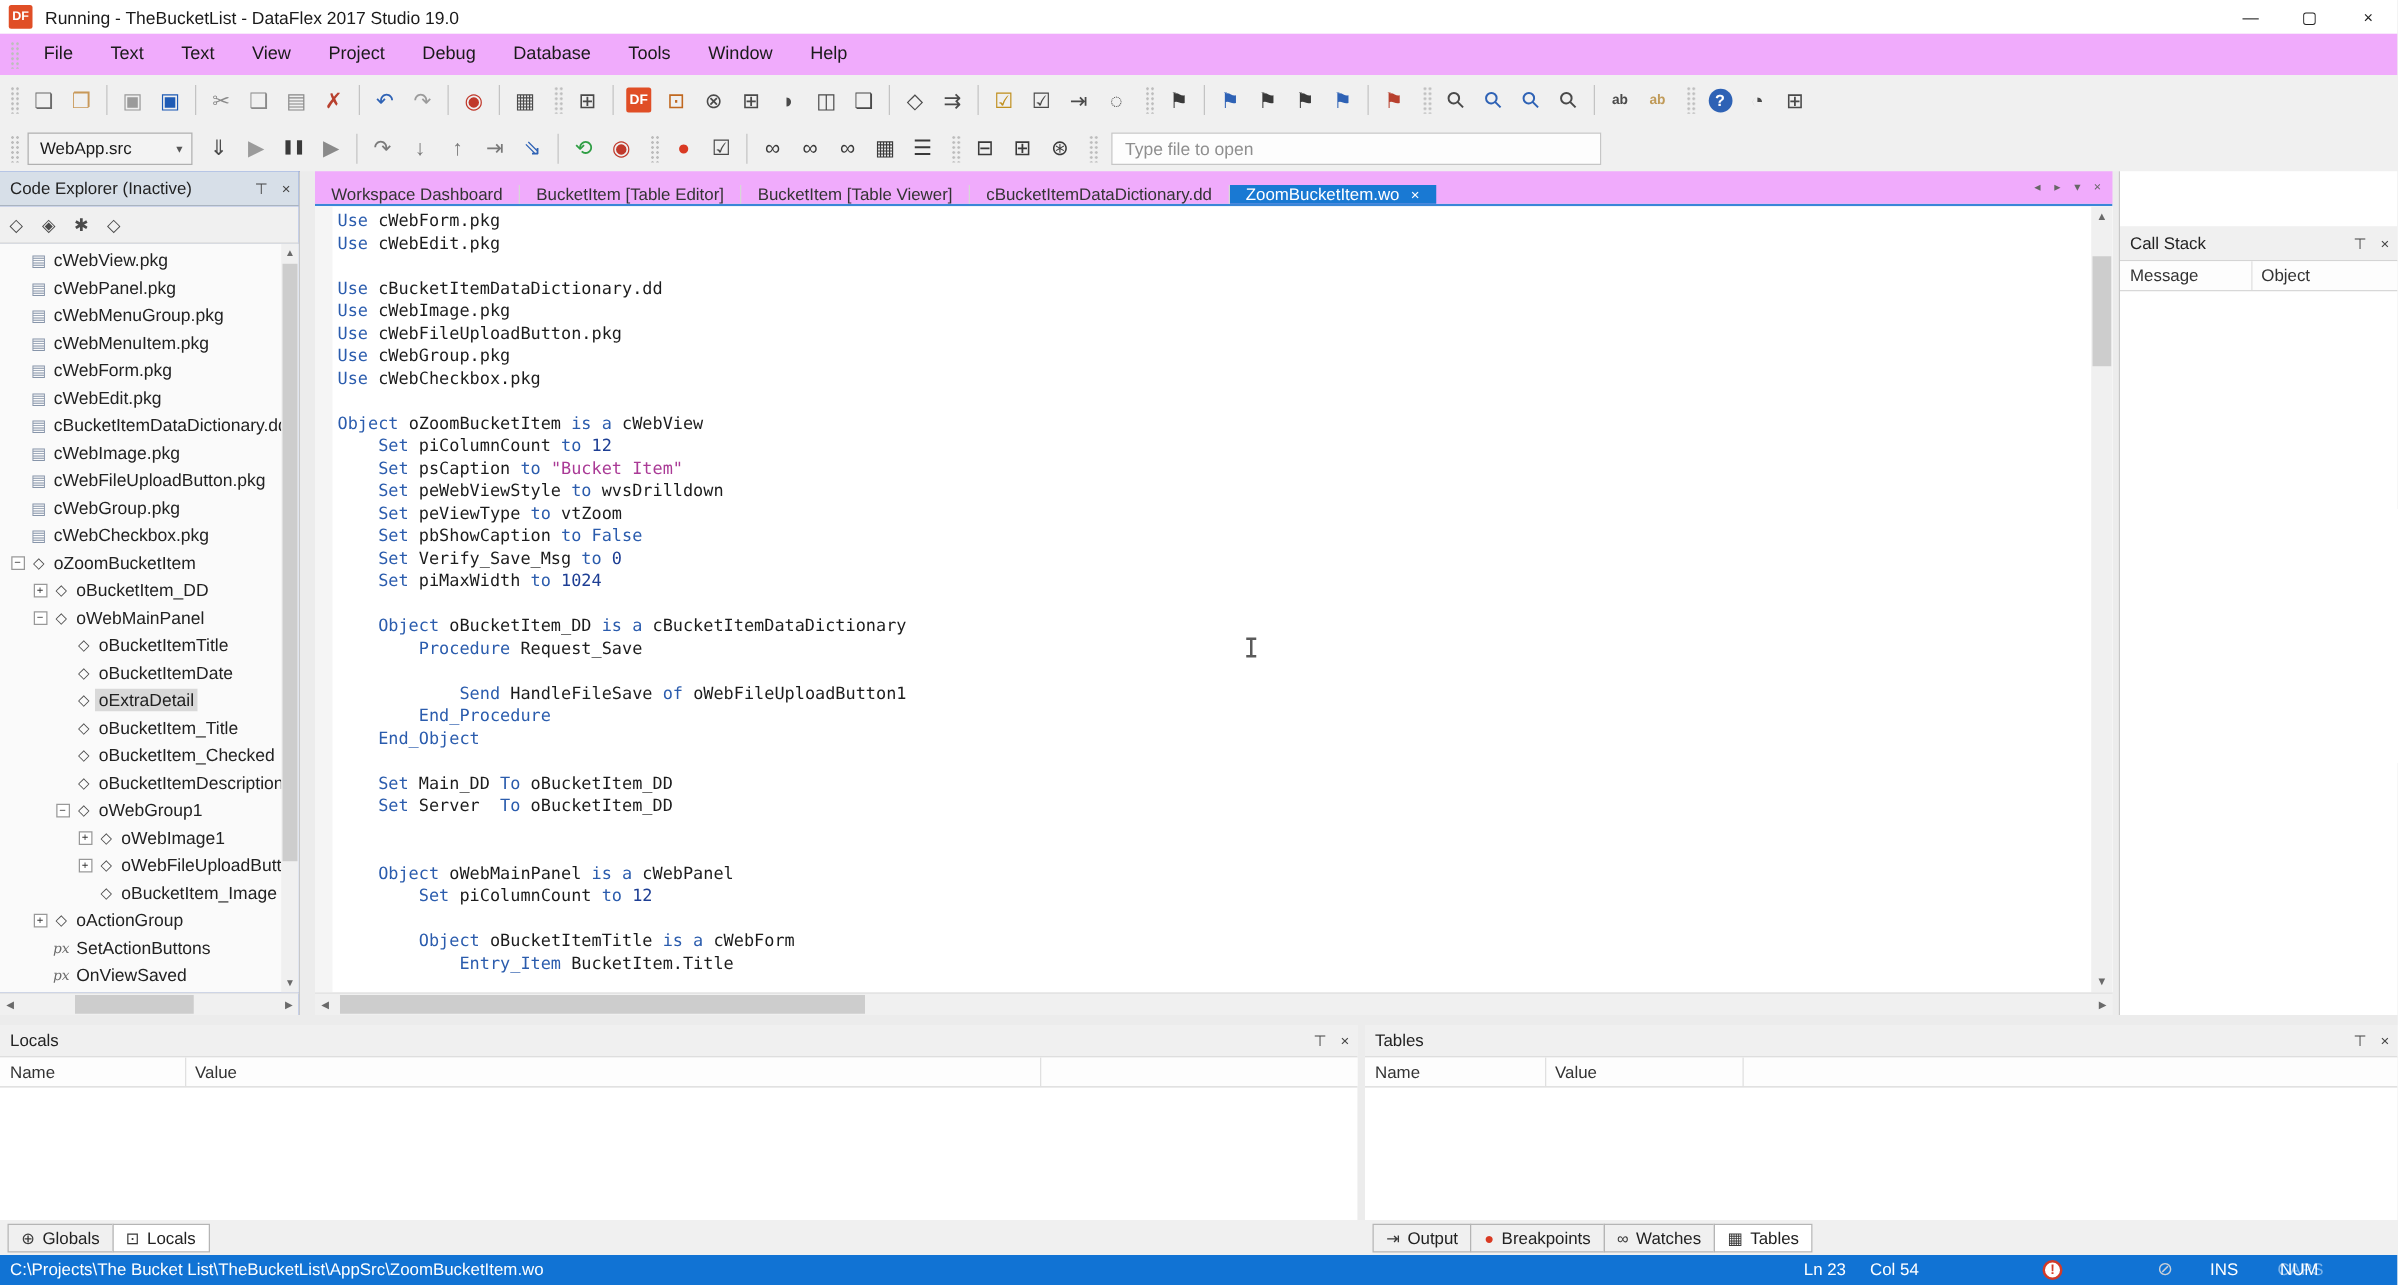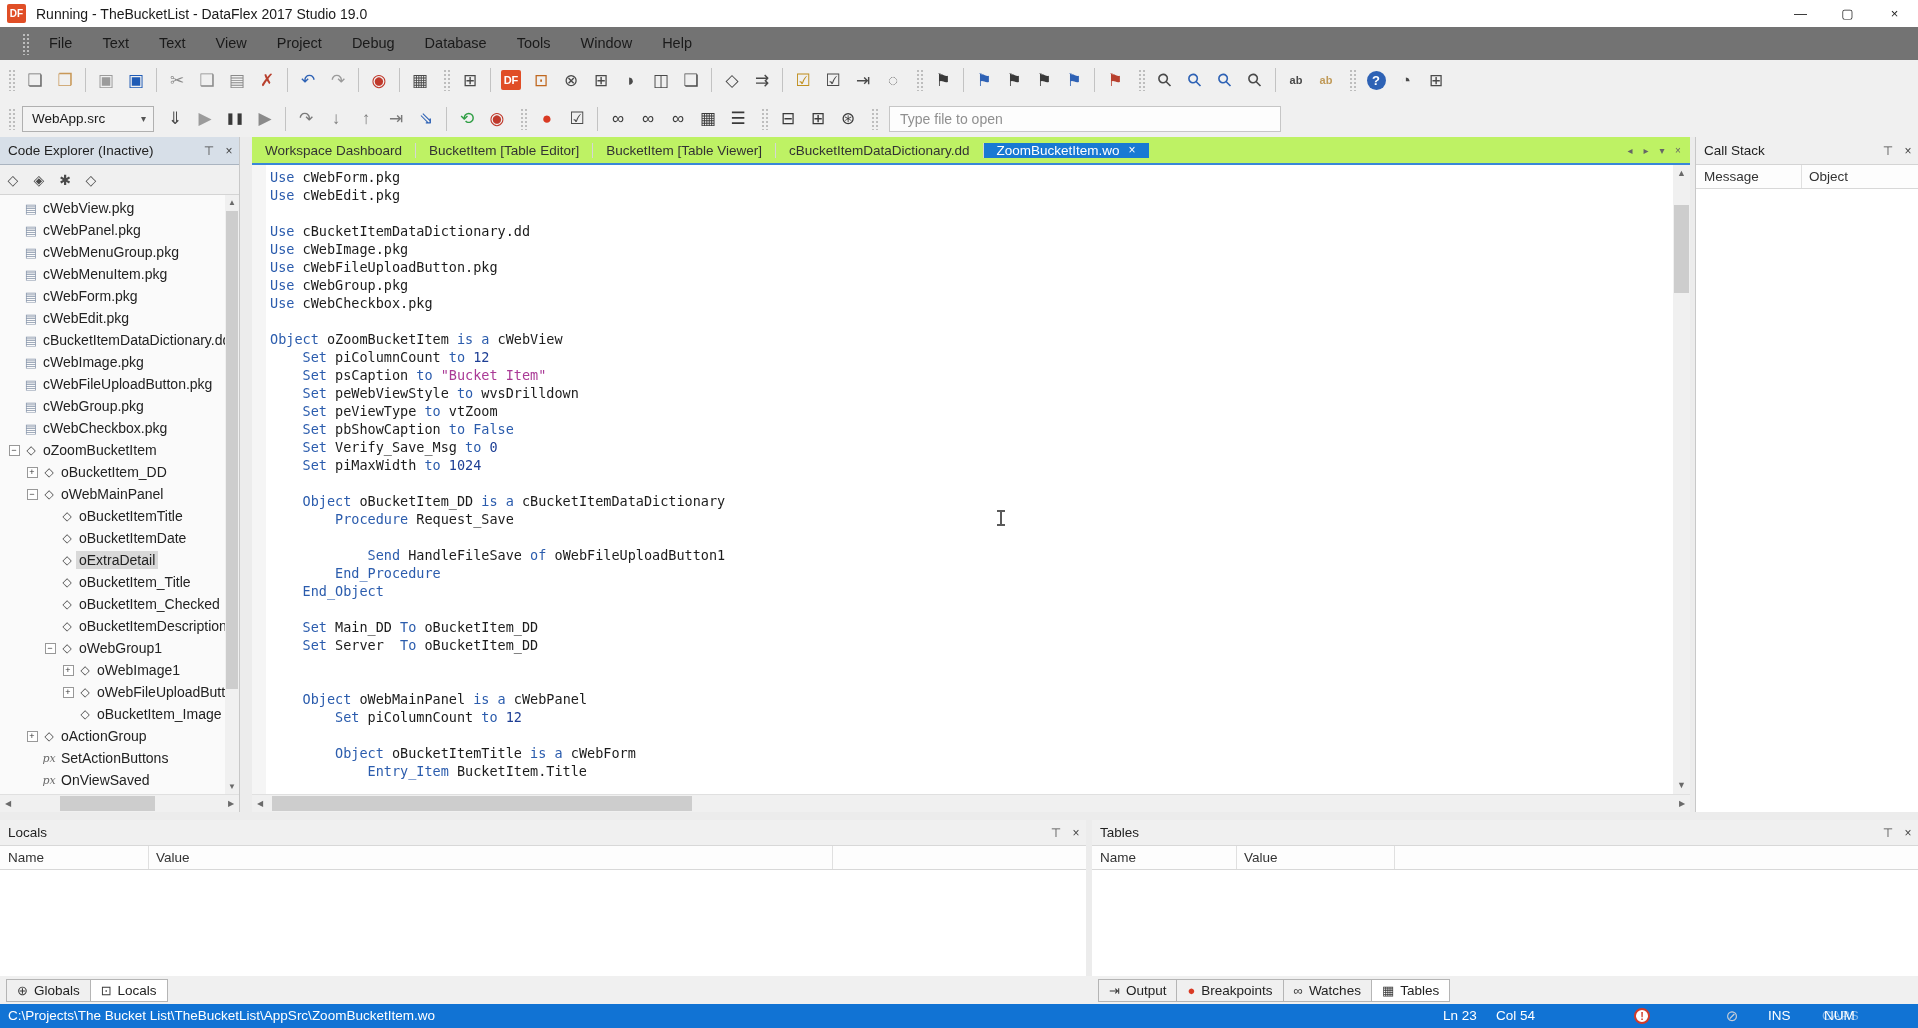--- a/index.html
+++ b/index.html
@@ -8,21 +8,21 @@
 
   
   .titlebar { height:27px; background:#ffffff; display:flex; align-items:center; flex:none; }
   .df-logo { width:19px; height:19px; margin-left:7px; background:#e04e26; color:#fff; font-size:10px; font-weight:bold;
              display:flex; align-items:center; justify-content:center; border-radius:2px; }
   .title-text { margin-left:10px; font-size:14px; color:#1a1a1a; }
   .win-btns { margin-left:auto; display:flex; height:27px; }
   .win-btn { width:47px; height:27px; display:flex; align-items:center; justify-content:center; font-size:13px; color:#222; }
 
   
-  .menubar { height:33px; display:flex; align-items:center; flex:none; background:#737373;padding-left:14px; }
+  .menubar { height:33px; display:flex; align-items:center; flex:none; background:#f0abfc; }
   .grip { width:8px; height:22px; margin:0 4px 0 8px; background-image:radial-gradient(#bdbdbd 1px, transparent 1.2px); background-size:4px 4px; flex:none; }
   .menu-item { padding:0 15px; font-size:14.5px; color:#1a1a1a; line-height:33px; }
 
   
   .toolbar { height:40px; display:flex; align-items:center; flex:none; background:#f0f0f0; }
   .toolbar.second { height:37px; }
   .tb-btn { width:30px; height:28px; display:flex; align-items:center; justify-content:center; flex:none; }
   .tb-glyph { font-size:17px; line-height:1; }
   .logo-glyph { font-size:11px; font-weight:bold; color:#fff; width:20px; height:20px; display:flex; align-items:center; justify-content:center; border-radius:2px; }
   .small-glyph { font-size:11px; font-weight:bold; }
@@ -63,21 +63,21 @@
   .hscroll { height:18px; background:#f0f0f0; position:relative; flex:none; border-top:1px solid #e0e0e0; }
   .hscroll .arr { position:absolute; top:0; bottom:0; width:16px; text-align:center; font-size:8px; color:#6a6a6a; line-height:18px; }
   .hscroll .arr.right { right:0; }
   .hscroll .thumb { position:absolute; top:1px; bottom:1px; background:#cdcdcd; }
 
   .v-splitter { width:12px; flex:none; background:#ececec; }
   .v-splitter.thin { width:5px; }
 
   
   .editor-area { flex:1; display:flex; flex-direction:column; min-width:0; }
-  .tabstrip { height:26px; background:#bef264; display:flex; align-items:center; flex:none; position:relative; }
+  .tabstrip { height:26px; background:#f0abfc; display:flex; align-items:flex-end; flex:none; position:relative; }
   .tab { display:flex; align-items:center; padding:0 13px; font-size:13.5px; color:#333; border-right:1px solid #d6d6d6; white-space:nowrap; }
   .tab.active { background:#1979d3; color:#fff; border-right:none; }
   .tab-close { margin-left:9px; font-size:12px; }
   .tabnav { position:absolute; right:4px; top:0; height:26px; display:flex; align-items:center; }
   .tabnav span { width:16px; text-align:center; font-size:10px; color:#666; }
   .blueline { height:2px; background:#3a86d8; flex:none; }
   .editor-body { flex:1; background:#fff; position:relative; overflow:hidden; }
   .gutter { position:absolute; left:0; top:0; bottom:0; width:14px; background:#f5f5f5; }
   .code { position:absolute; left:18px; top:4px; right:20px; font-family:"DejaVu Sans Mono", monospace; font-size:13.5px; }
   .code-line { height:18px; white-space:pre; }
@@ -89,21 +89,21 @@
   .editor-vscroll .arr { position:absolute; left:0; right:0; height:17px; text-align:center; font-size:9px; color:#6a6a6a; line-height:17px; }
   .editor-vscroll .arr.down { bottom:0; }
   .editor-vscroll .thumb { position:absolute; left:1px; right:1px; top:40px; height:88px; background:#cdcdcd; }
   .editor-hscroll { height:18px; background:#f0f0f0; position:relative; flex:none; }
   .ibeam { position:absolute; left:748px; top:346px; width:2px; height:14px; background:#5a5a5a; }
   .ibeam::before, .ibeam::after { content:""; position:absolute; left:-3px; width:8px; height:2px; background:#5a5a5a; }
   .ibeam::before { top:-1px; } .ibeam::after { bottom:-1px; }
 
   
   .right-panel { width:223px; flex:none; display:flex; flex-direction:column; background:#fff; border-left:1px solid #c8c8c8; }
-  .right-panel .panel-head { background:#f0f0f0; border-bottom:1px solid #d4d4d4; }
+  .right-panel .panel-head { background:#f0f0f0; border-bottom:1px solid #d4d4d4;margin-top:44px; }
   .col-head { height:24px; background:#fdfdfd; border-bottom:1px solid #d8d8d8; position:relative; flex:none; }
   .col-head span { position:absolute; top:0; font-size:13.5px; color:#333; line-height:24px; }
   .col-div { position:absolute; top:0; bottom:0; width:1px; background:#e0e0e0; }
   .panel-body { flex:1; background:#fff; }
 
   
   .h-splitter { height:8px; background:#ececec; flex:none; }
   .bottom-row { height:156px; display:flex; flex:none; }
   .bottom-panel { display:flex; flex-direction:column; background:#fff; }
   .bottom-panel .panel-head { background:#f0f0f0; border-bottom:1px solid #d8d8d8; height:26px; }

